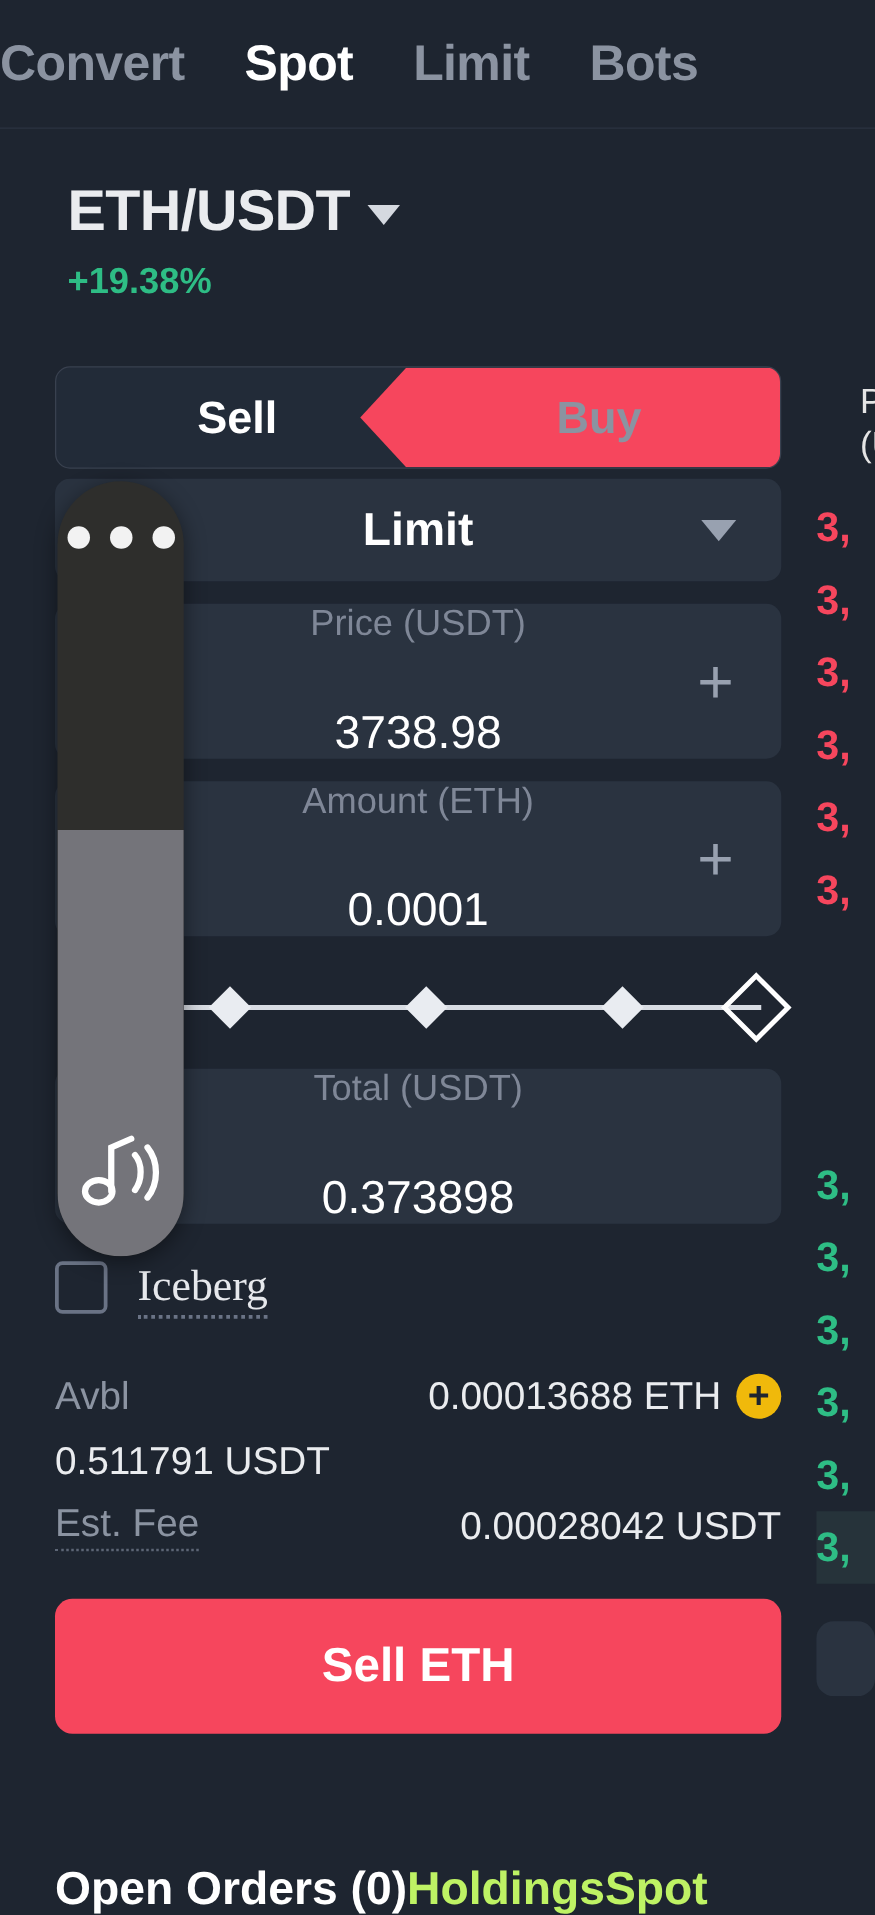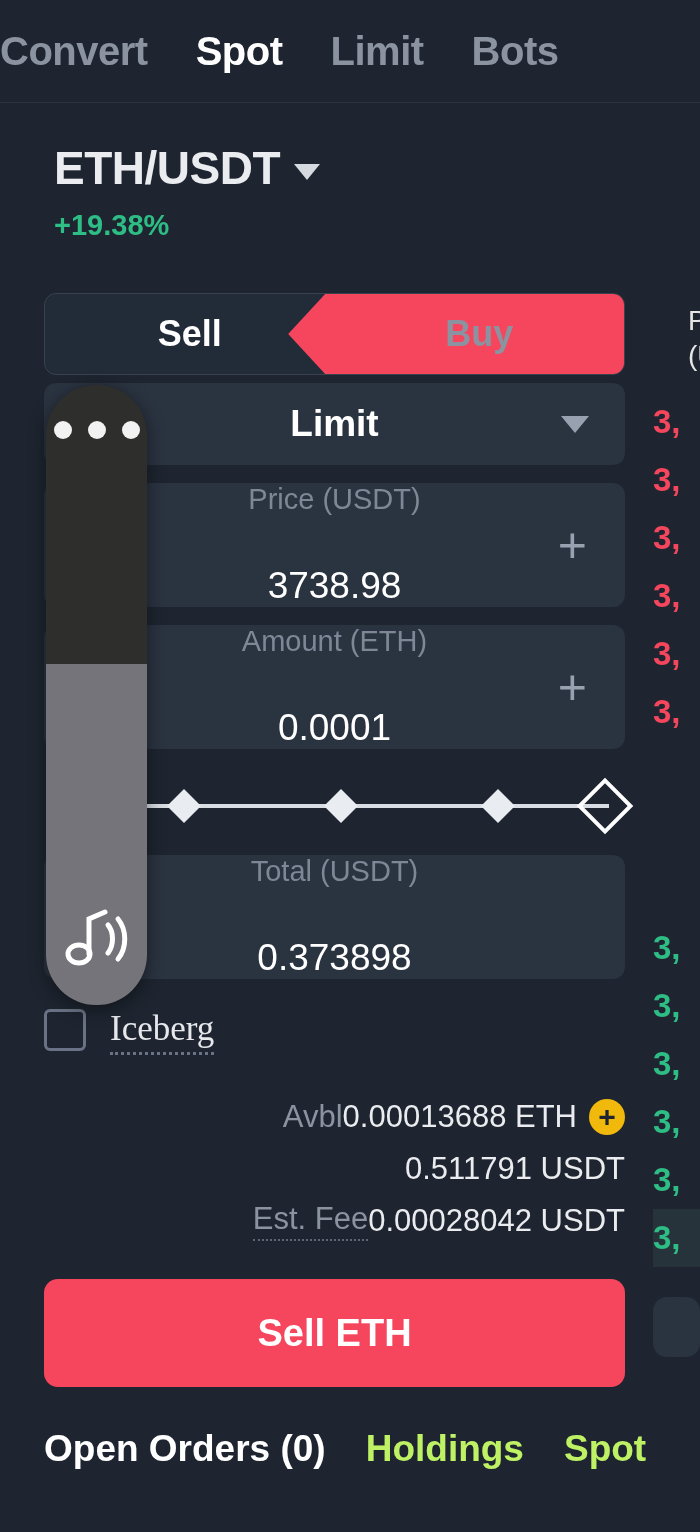--- a/index.html
+++ b/index.html
@@ -202,21 +202,21 @@
     border-bottom: 3px dotted #6a7385;
     padding-bottom: 3px;
     font-family: "Liberation Serif", serif;
   }
 
   
   .info-list { margin-top: 22px; }
   .info-row {
     display: flex;
     align-items: center;
-    justify-content: flex-end;
+    justify-content: space-between;
     height: 52px;
   }
   .info-key {
     font-size: 31px;
     color: #8b93a1;
   }
   .info-key.dotted {
     border-bottom: 2px dotted #5d6676;
     padding-bottom: 2px;
   }
@@ -330,22 +330,21 @@
     transform: translateX(-50%);
   }
 
   
   .bottom-tabs {
     position: absolute;
     left: 0; bottom: 0;
     width: 700px;
     height: 104px;
     display: flex;
-    align-items: flex-start;
-    gap: 40px;
+    align-items: flex-end;
     padding-left: 44px;
     white-space: nowrap;
   }
   .bottom-tab {
     font-size: 37px;
     font-weight: bold;
     color: #bef264;
   }
   .bottom-tab.active { color: #ffffff; }
 </style>

